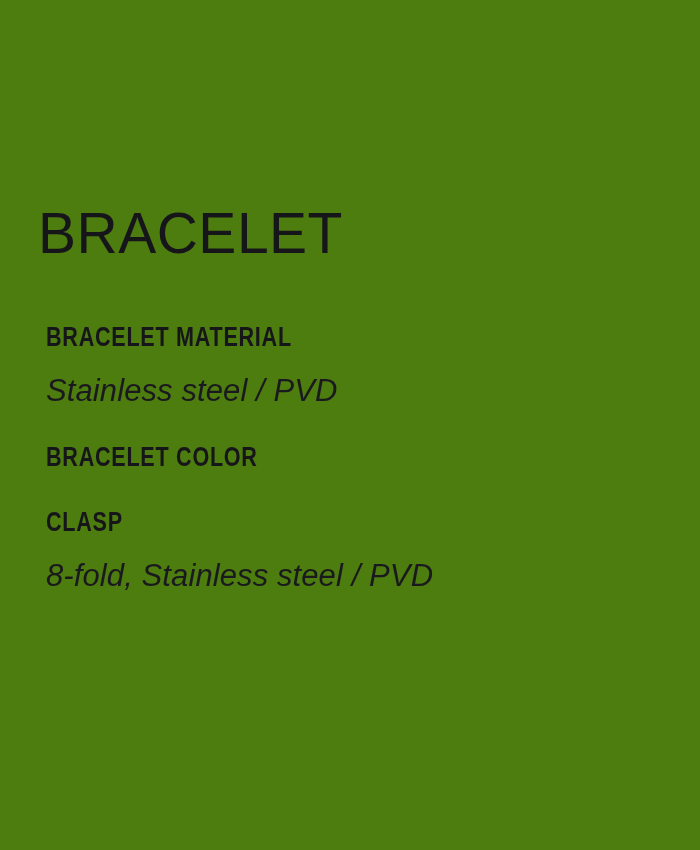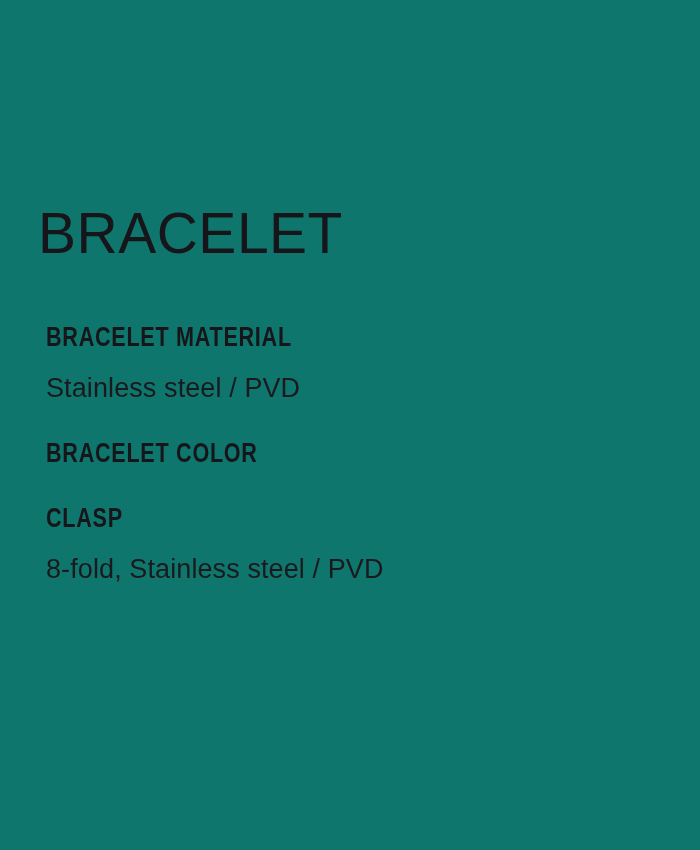--- a/index.html
+++ b/index.html
@@ -16,21 +16,21 @@
     -webkit-font-smoothing: antialiased;
     overflow: hidden;
   }
 
   .spec-panel {
     position: absolute;
     left: 0;
     top: 0;
     width: 700px;
     height: 850px;
-    background: #0f766e;
+    background: #4d7c0f;
     box-sizing: border-box;
     padding: 205px 0 0 38px;
   }
 
   
   .panel-title {
     font-family: "Liberation Sans", sans-serif;
     font-size: 57px;
     font-weight: 400;
     line-height: 1.0;
@@ -74,28 +74,29 @@
     padding: 0;
     white-space: nowrap;
     
     transform: scaleX(0.80);
     transform-origin: left center;
   }
 
   
   .spec-value {
     font-family: "Liberation Sans", sans-serif;
-    font-size: 27px;
+    font-size: 31px;
     font-weight: 400;
     line-height: 1.0;
     letter-spacing: 0.1px;
     color: #1a1a1e;
     margin: 24px 0 0 0;
     padding: 0;
     white-space: nowrap;
+    font-style: italic;
   }
 </style>
 </head>
 <body>
 
 <section class="spec-panel">
 
   <h1 class="panel-title">BRACELET</h1>
 
   <div class="spec-list">

